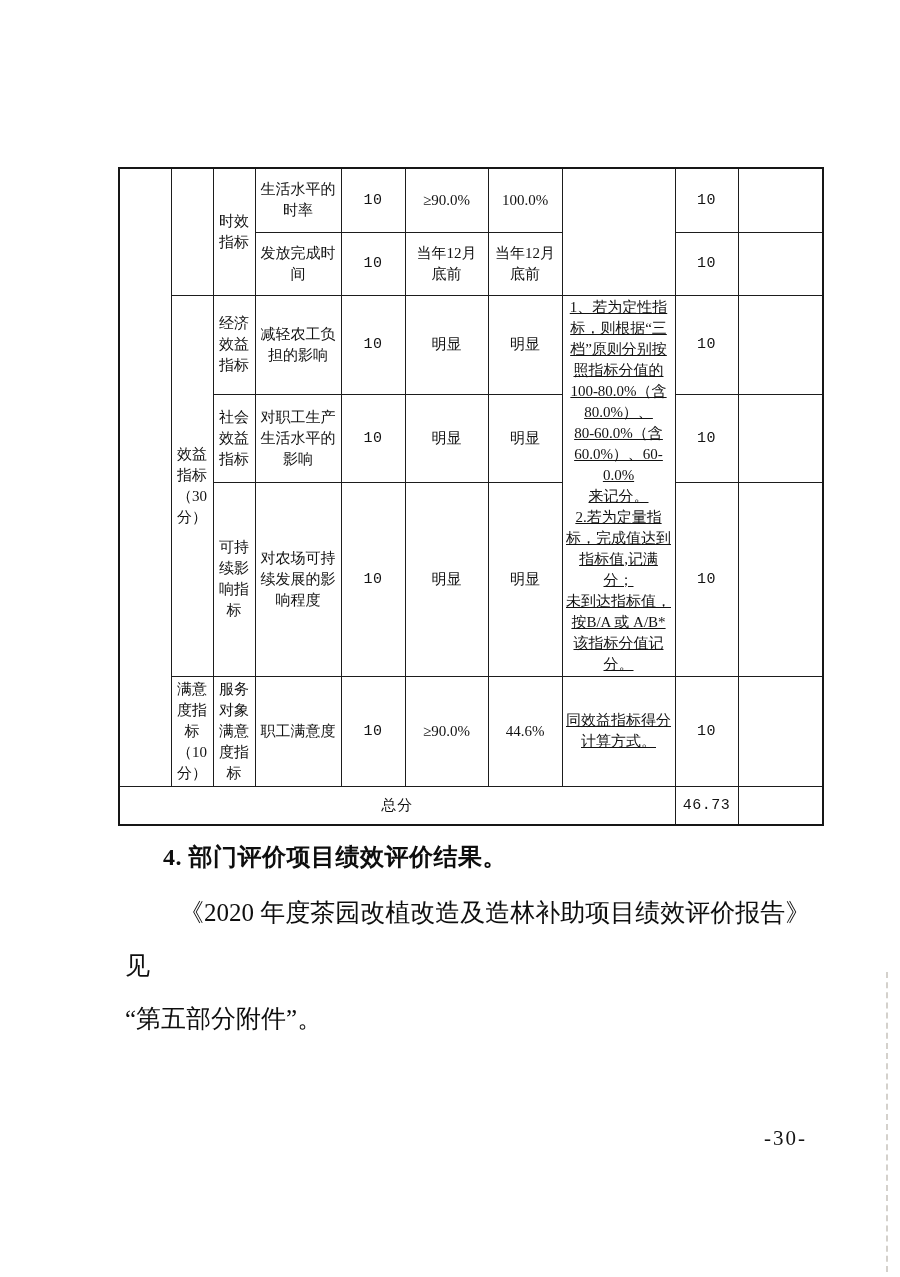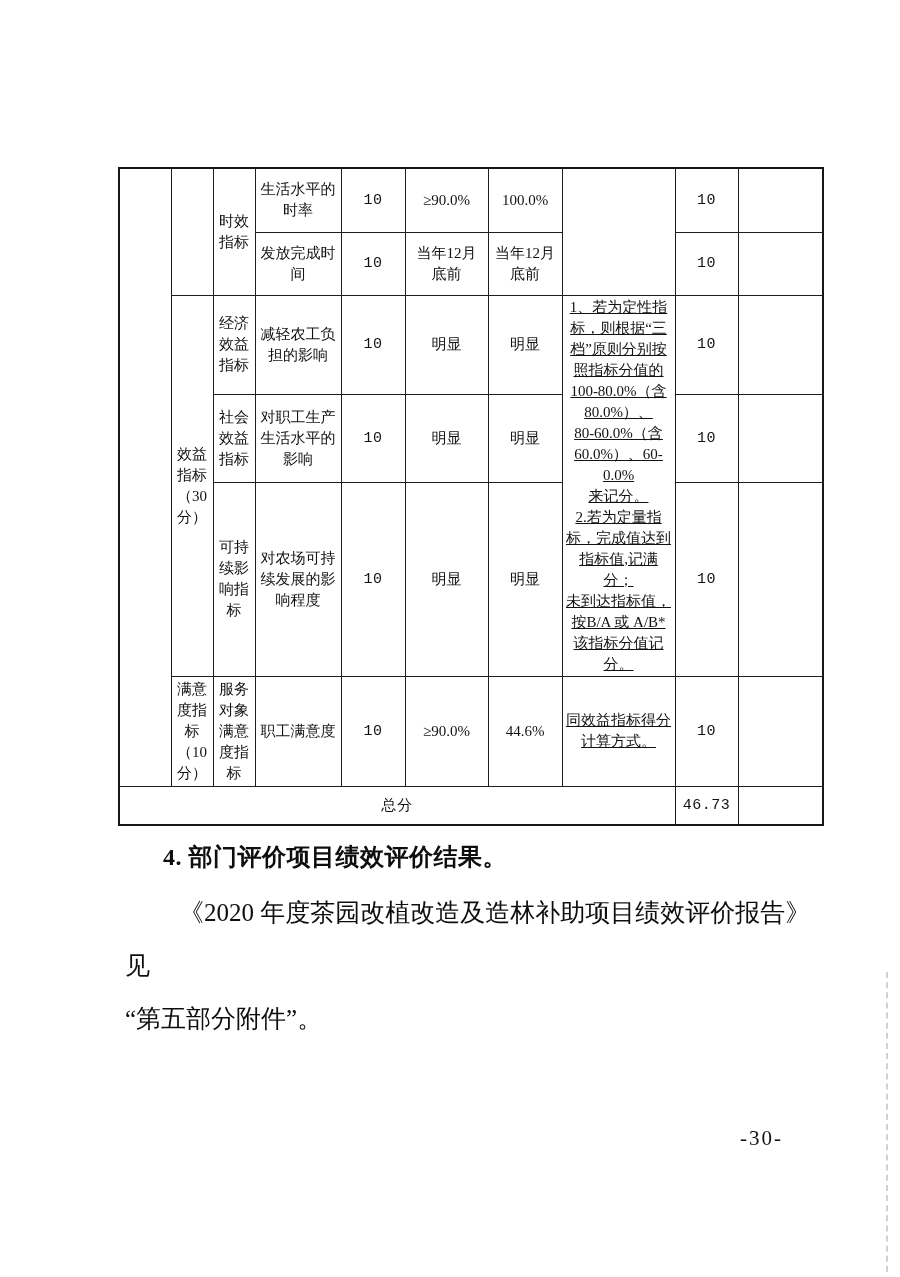--- a/index.html
+++ b/index.html
@@ -33,21 +33,21 @@
     position:absolute; left:163px; top:841px;
     font-size:24px; font-weight:700; letter-spacing:0.5px;
     color:#0e0e0e; white-space:nowrap;
   }
   .para {
     position:absolute; left:118px; top:886px; width:700px;
     font-size:25px; line-height:53px; text-indent:54px;
     white-space:pre-line; color:#0e0e0e;margin-left:7px;
   }
   .pageno {
-    position:absolute; left:740px; top:1126px;
+    position:absolute; left:764px; top:1126px;
     font-size:21px; letter-spacing:2px; color:#141414;
   }
   .scan-artifact {
     position:absolute; left:886px; top:972px; height:300px; width:0;
     border-left:2px dashed #c6c2bb; opacity:0.75;
   }
 </style>
 </head>
 <body>
 

